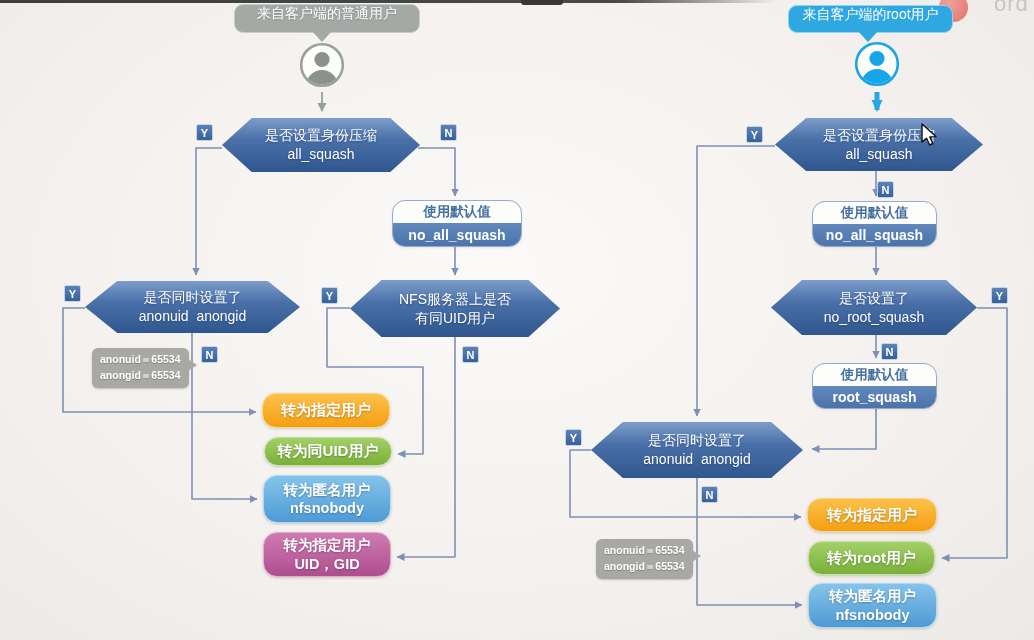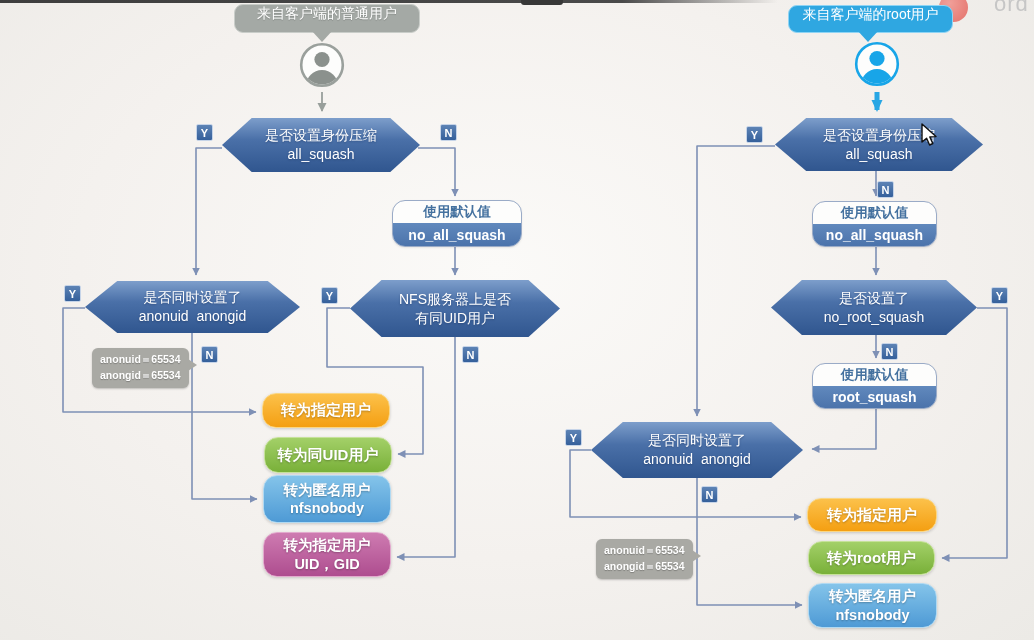--- a/index.html
+++ b/index.html
@@ -144,21 +144,21 @@
   <div class="hex" style="left:350px;top:280px;width:210px;height:57px;">
     <span>NFS服务器上是否</span>
     <span>有同UID用户</span>
   </div>
   <div class="yn" style="left:321px;top:287px;">Y</div>
   <div class="yn" style="left:462px;top:346px;">N</div>
 
   <div class="rbox orange" style="left:262px;top:393px;width:128px;height:35px;">
     <span>转为指定用户</span>
   </div>
-  <div class="rbox green" style="left:264px;top:437px;width:128px;height:36px;">
+  <div class="rbox green" style="left:264px;top:437px;width:128px;height:29px;">
     <span>转为同UID用户</span>
   </div>
   <div class="rbox bluebox" style="left:263px;top:475px;width:128px;height:48px;font-size:14.5px;">
     <span>转为匿名用户</span>
     <span>nfsnobody</span>
   </div>
   <div class="rbox pink" style="left:263px;top:532px;width:128px;height:45px;font-size:14.5px;">
     <span>转为指定用户</span>
     <span>UID，GID</span>
   </div>

